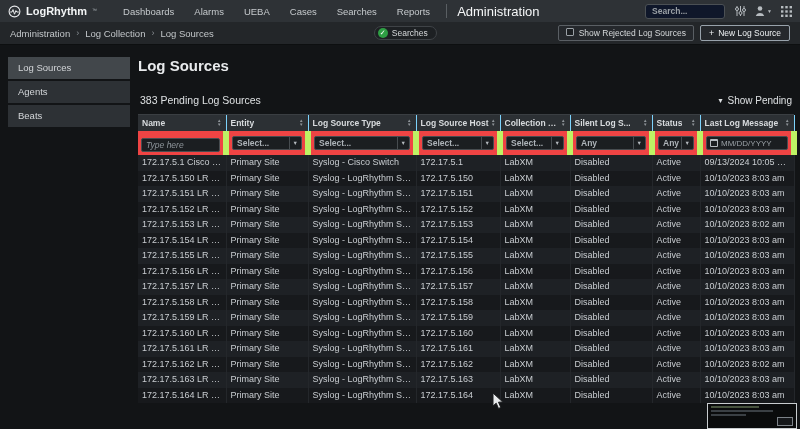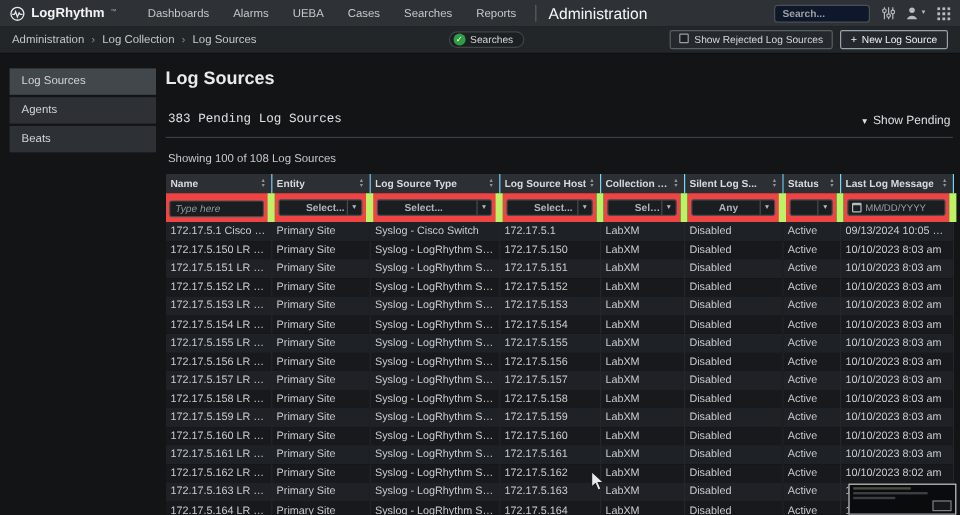--- a/index.html
+++ b/index.html
@@ -44,40 +44,40 @@
   
   .content { display:flex; padding:12px 6px 0 8px; gap:8px; height:calc(429px - 45px); }
   .sidebar { width:122px; flex-shrink:0; }
   .side-item { height:22px; line-height:22px; background:#2d3135; margin-bottom:2px; padding-left:10px;
     font-size:9.5px; color:#d3d6d9; cursor:pointer; white-space:nowrap; overflow:hidden; }
   .side-item.active { background:#42474b; }
   .main { flex:1; min-width:0; }
   .page-title { font-size:15px; font-weight:bold; color:#e8eaec; margin-bottom:14px; }
   .pending-bar { display:flex; justify-content:space-between; align-items:center;
     padding:6px 2px 8px 2px; border-bottom:1px solid #3a3e42; }
-  .pending-label { font-size:10.5px; color:#dde0e2;font-family:Liberation Mono, monospace; }
+  .pending-label { font-size:10.5px; color:#dde0e2; }
   .show-pending { display:flex; gap:5px; align-items:center; font-size:10px; color:#dde0e2; cursor:pointer; }
   .chev { font-size:8px; color:#dde0e2; }
   .showing-label { font-size:9.5px; color:#c6c9cc; margin:12px 0 7px 2px; }
 
   
   table { width:100%; border-collapse:collapse; table-layout:fixed; }
   th, td { text-align:left; overflow:hidden; white-space:nowrap; text-overflow:ellipsis; }
   thead th.hdr { background:#2c3034; border-right:1px solid #7dd3fc; padding:3px 4px;
     font-size:8.5px; color:#d8dbde; font-weight:bold; cursor:pointer; }
   .hdr-inner { display:flex; justify-content:space-between; align-items:center; gap:2px; min-width:0; }
   .hdr-label { overflow:hidden; text-overflow:ellipsis; }
   .sort { display:flex; flex-direction:column; font-size:4.5px; line-height:4.5px; color:#8f959a; flex-shrink:0; }
   thead th.flt { background:#ef4444; border-right:6px solid #bef264; padding:3px 3px; }
   .txt-filter { width:100%; height:14px; background:#1b1e21; border:1px solid #474c50; border-radius:2px;
     font-size:8.5px; color:#cdd0d3; padding:0 4px; outline:none; }
   .txt-filter::placeholder { color:#8e959b; font-style:italic; }
   .sel { display:flex; align-items:center; justify-content:space-between; height:14px; background:#1b1e21;
     border:1px solid #474c50; border-radius:2px; padding:0 0 0 4px; font-size:8.5px; color:#aeb4b9; cursor:pointer; }
-  .sel-label { overflow:hidden; text-overflow:ellipsis;margin-left:18px; }
+  .sel-label { overflow:hidden; text-overflow:ellipsis; }
   .caret { font-size:5.5px; color:#b5babf; border-left:1px solid #474c50; padding:0 3px;
     height:100%; display:flex; align-items:center; flex-shrink:0; }
   .datebox { display:flex; align-items:center; gap:3px; height:14px; background:#1b1e21;
     border:1px solid #474c50; border-radius:2px; padding:0 3px; }
   .cal-icon { width:8px; height:8px; border:1px solid #b5babf; border-top-width:2px; border-radius:1px; flex-shrink:0; }
   .datebox input { flex:1; min-width:0; background:transparent; border:none; outline:none;
     font-size:8px; color:#cdd0d3; }
   .datebox input::placeholder { color:#9aa0a5; }
   tbody td { height:15.5px; line-height:15.5px; padding:0 4px; font-size:9px; color:#c9cdd1;
     border-right:1px solid #24272b; }
@@ -187,21 +187,20 @@
     <div class="page-title">Log Sources</div>
 
     <div class="pending-bar">
       <span class="pending-label">383 Pending Log Sources</span>
       <span class="show-pending">
         <span class="chev">▾</span>
         <span>Show Pending</span>
       </span>
     </div>
 
-    <div class="showing-label">Showing 100 of 108 Log Sources</div>
 
     <table>
       <colgroup>
         <col style="width:88px">
           <col style="width:82px">
           <col style="width:108px">
           <col style="width:84px">
         <col style="width:70px">
           <col style="width:82px">
           <col style="width:48px">

